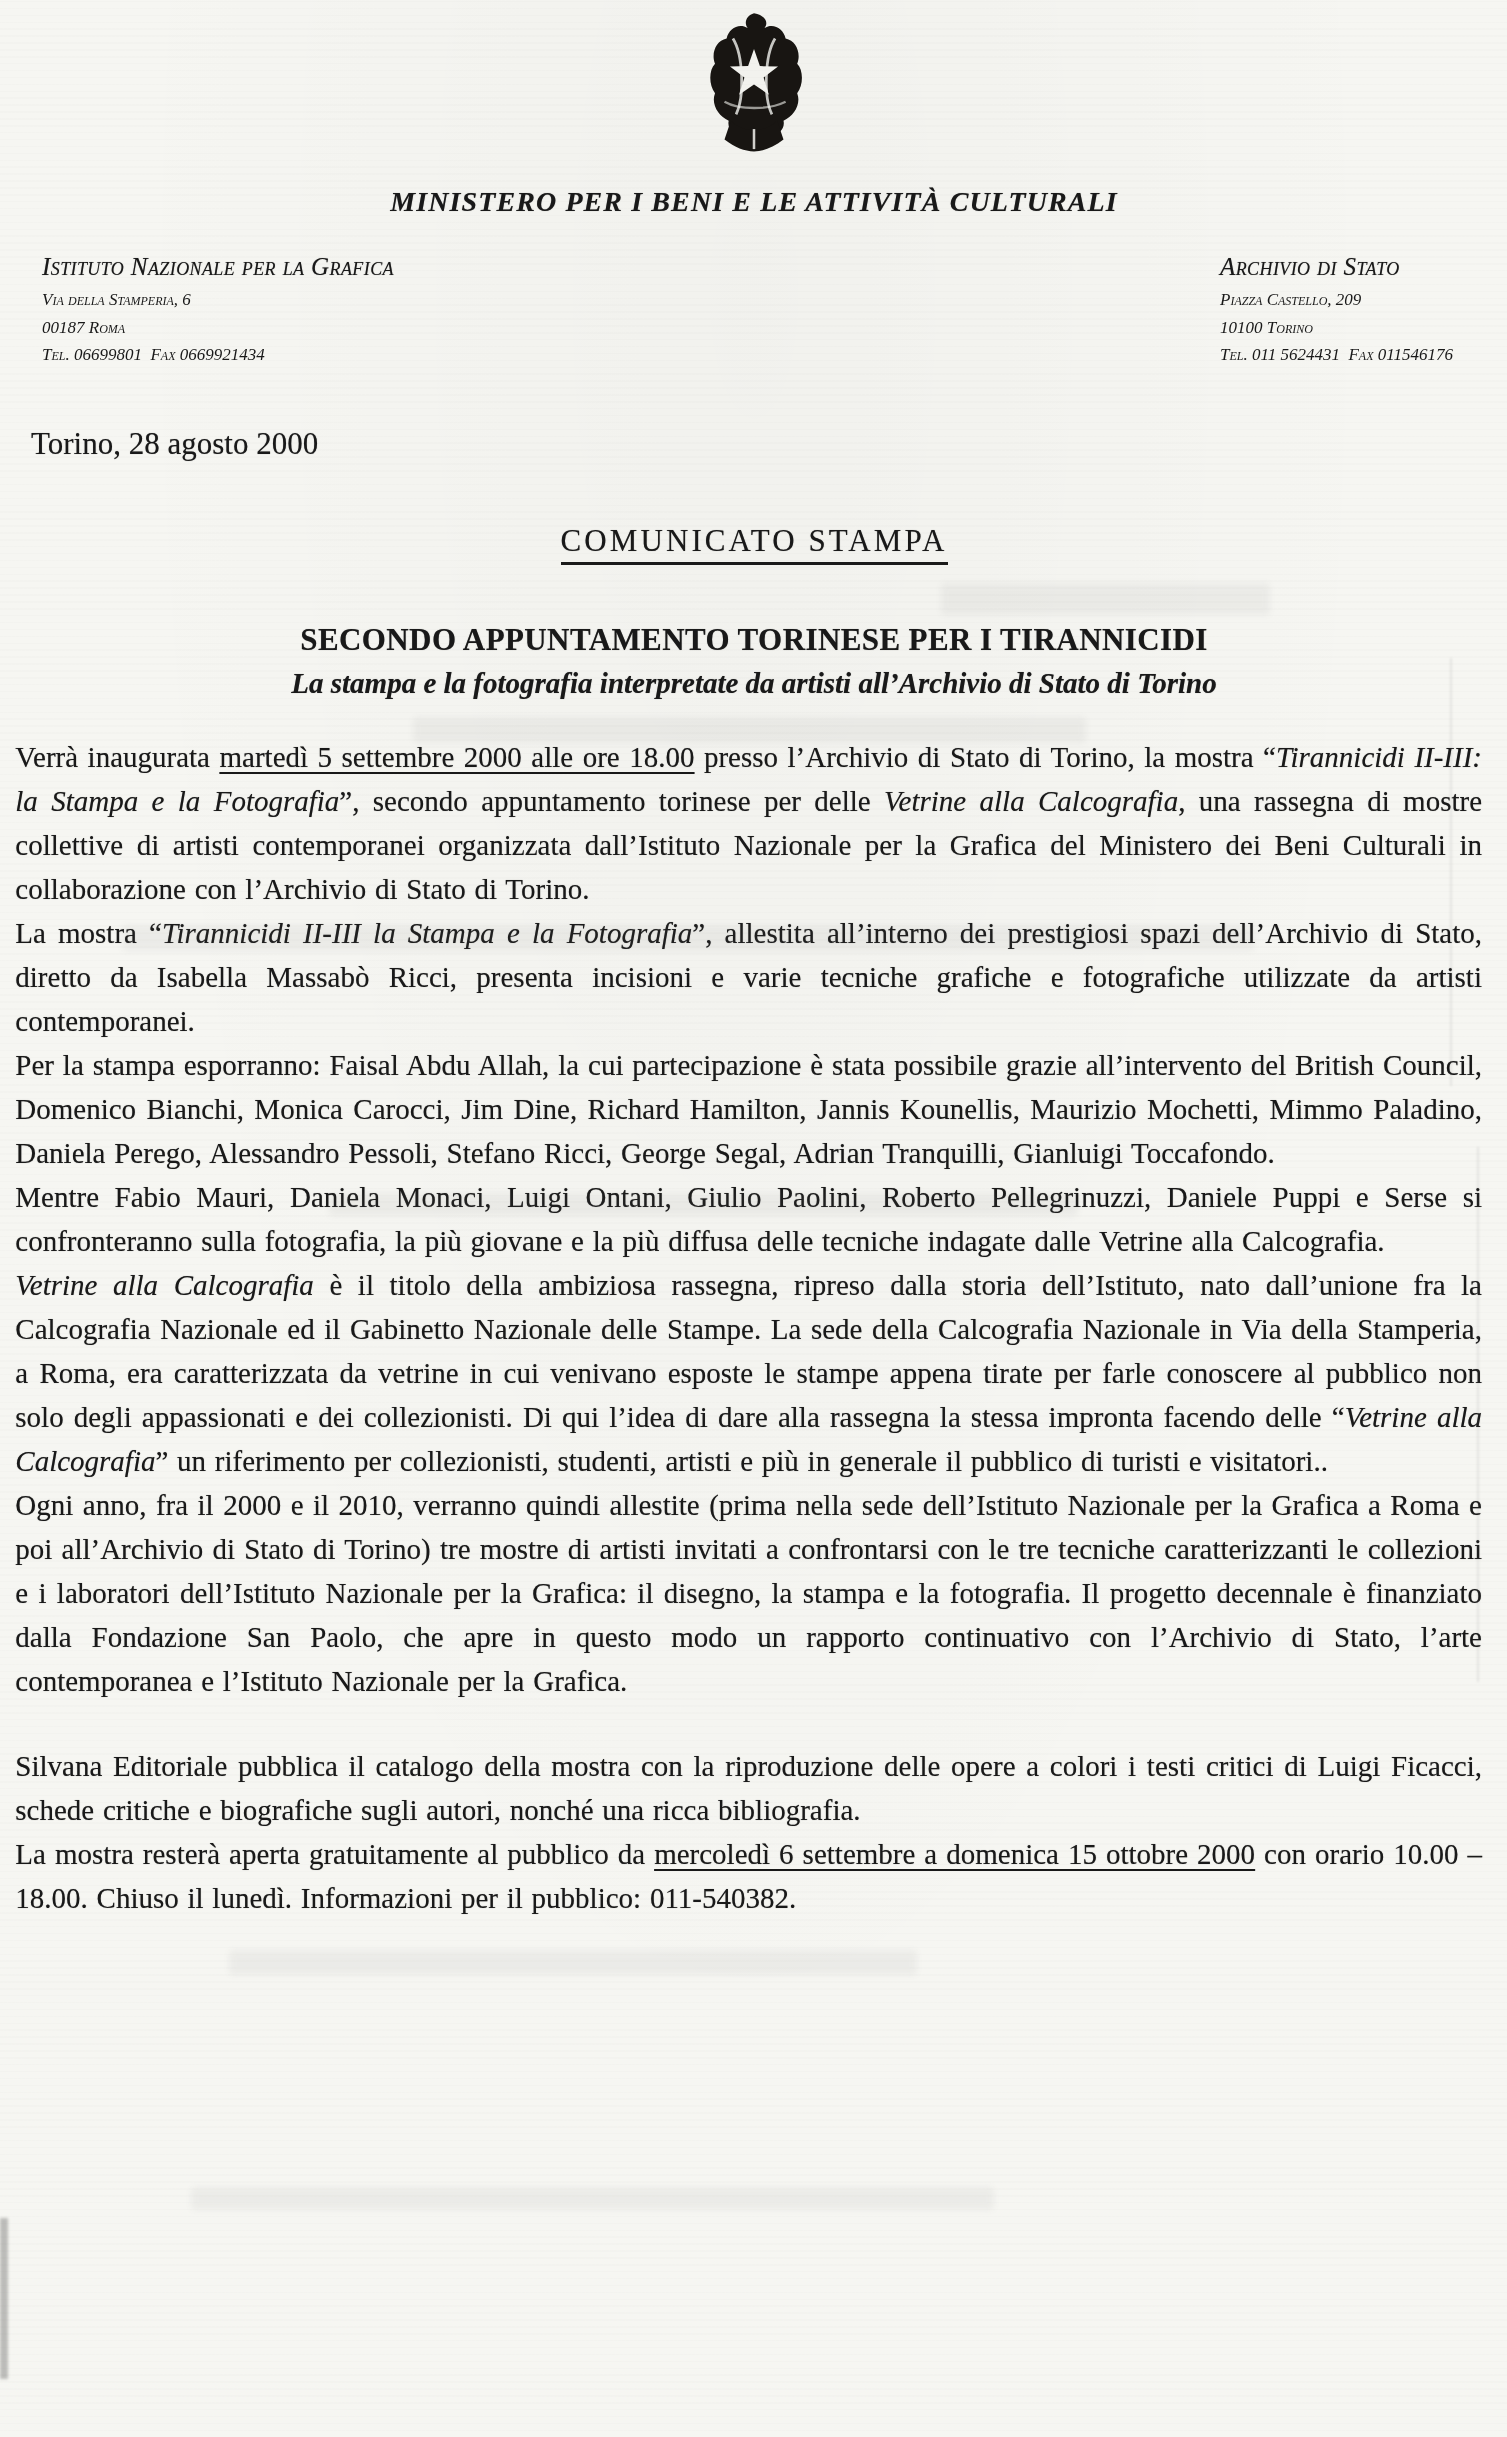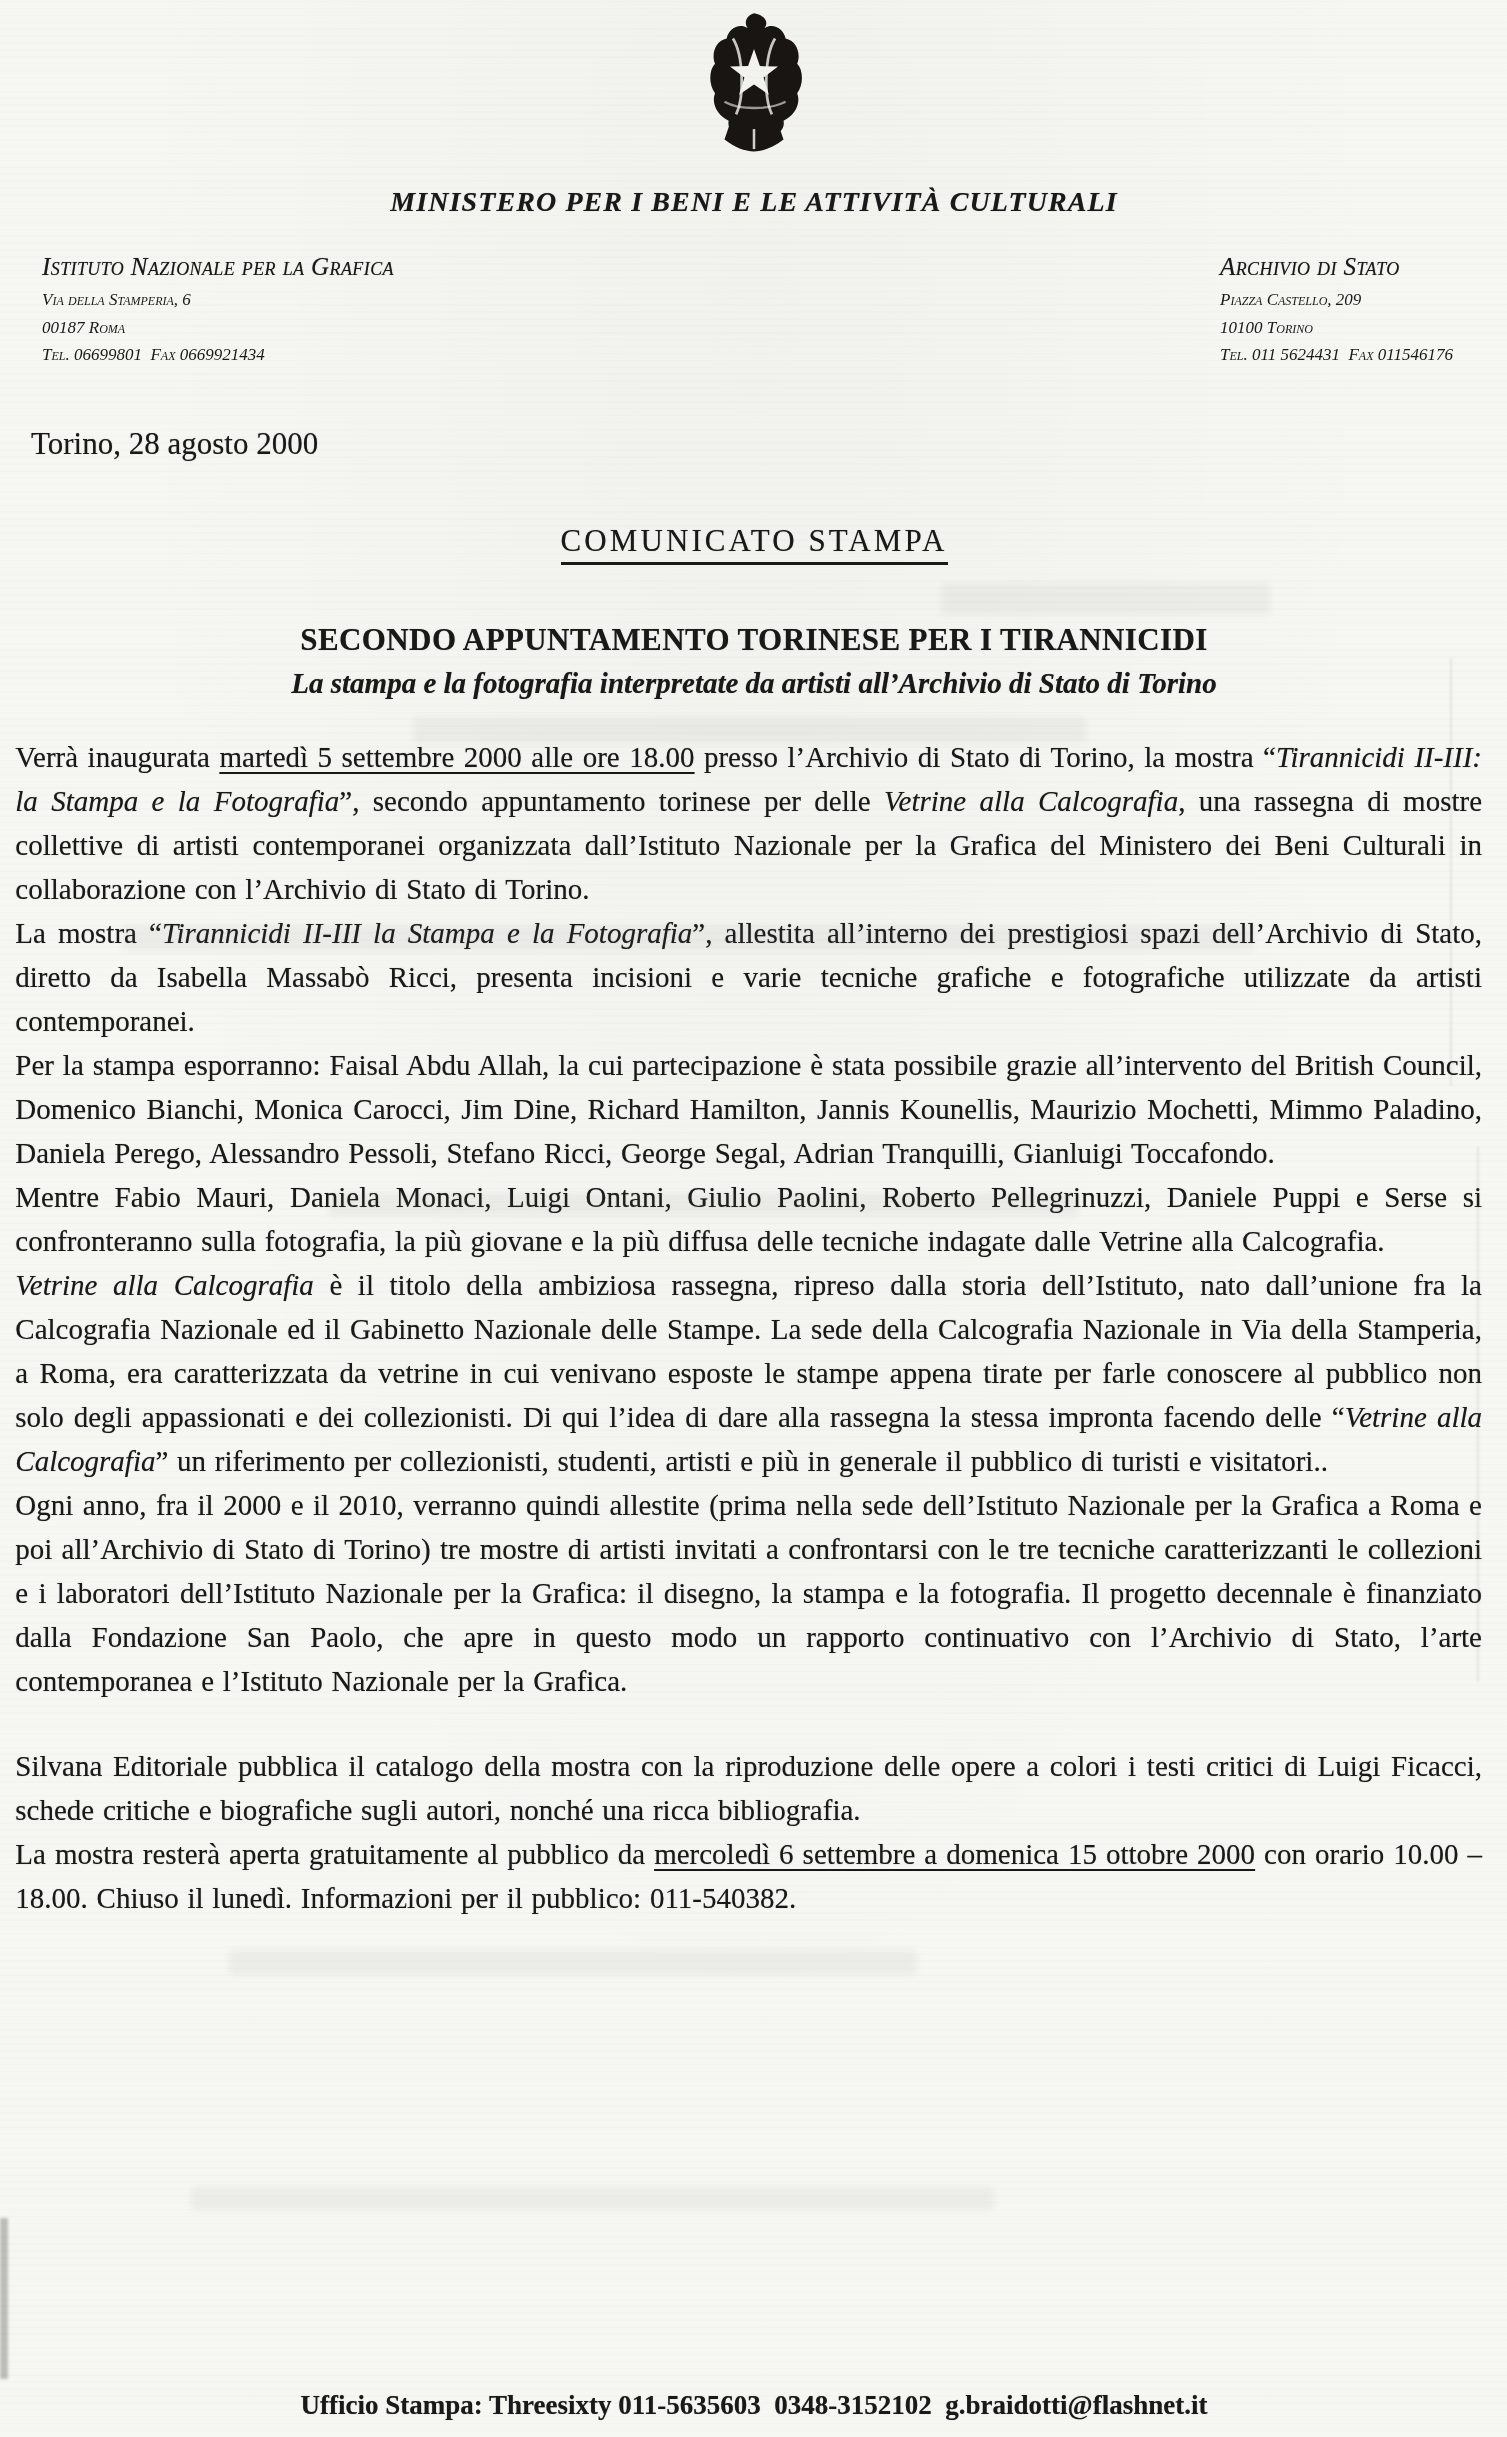--- a/index.html
+++ b/index.html
@@ -139,21 +139,20 @@
       <p class="para"><span>Verrà inaugurata </span><span class="un">martedì 5 settembre 2000 alle ore 18.00</span><span> presso l’Archivio di Stato di Torino, la mostra “</span><span class="it">Tirannicidi II-III: la Stampa e la Fotografia</span><span>”, secondo appuntamento torinese per delle </span><span class="it">Vetrine alla Calcografia</span><span>, una rassegna di mostre collettive di artisti contemporanei organizzata dall’Istituto Nazionale per la Grafica del Ministero dei Beni Culturali in collaborazione con l’Archivio di Stato di Torino.</span></p>
       <p class="para"><span>La mostra “</span><span class="it">Tirannicidi II-III la Stampa e la Fotografia</span><span>”, allestita all’interno dei prestigiosi spazi dell’Archivio di Stato, diretto da Isabella Massabò Ricci, presenta incisioni e varie tecniche grafiche e fotografiche utilizzate da artisti contemporanei.</span></p>
       <p class="para"><span>Per la stampa esporranno: Faisal Abdu Allah, la cui partecipazione è stata possibile grazie all’intervento del British Council, Domenico Bianchi, Monica Carocci, Jim Dine, Richard Hamilton, Jannis Kounellis, Maurizio Mochetti, Mimmo Paladino, Daniela Perego, Alessandro Pessoli, Stefano Ricci, George Segal, Adrian Tranquilli, Gianluigi Toccafondo.</span></p>
       <p class="para"><span>Mentre Fabio Mauri, Daniela Monaci, Luigi Ontani, Giulio Paolini, Roberto Pellegrinuzzi, Daniele Puppi e Serse si confronteranno sulla fotografia, la più giovane e la più diffusa delle tecniche indagate dalle Vetrine alla Calcografia.</span></p>
       <p class="para"><span class="it">Vetrine alla Calcografia</span><span> è il titolo della ambiziosa rassegna, ripreso dalla storia dell’Istituto, nato dall’unione fra la Calcografia Nazionale ed il Gabinetto Nazionale delle Stampe. La sede della Calcografia Nazionale in Via della Stamperia, a Roma, era caratterizzata da vetrine in cui venivano esposte le stampe appena tirate per farle conoscere al pubblico non solo degli appassionati e dei collezionisti. Di qui l’idea di dare alla rassegna la stessa impronta facendo delle “</span><span class="it">Vetrine alla Calcografia</span><span>” un riferimento per collezionisti, studenti, artisti e più in generale il pubblico di turisti e visitatori..</span></p>
       <p class="para"><span>Ogni anno, fra il 2000 e il 2010, verranno quindi allestite (prima nella sede dell’Istituto Nazionale per la Grafica a Roma e poi all’Archivio di Stato di Torino) tre mostre di artisti invitati a confrontarsi con le tre tecniche caratterizzanti le collezioni e i laboratori dell’Istituto Nazionale per la Grafica: il disegno, la stampa e la fotografia. Il progetto decennale è finanziato dalla Fondazione San Paolo, che apre in questo modo un rapporto continuativo con l’Archivio di Stato, l’arte contemporanea e l’Istituto Nazionale per la Grafica.</span></p>
       <p class="para gap"><span>Silvana Editoriale pubblica il catalogo della mostra con la riproduzione delle opere a colori i testi critici di Luigi Ficacci, schede critiche e biografiche sugli autori, nonché una ricca bibliografia.</span></p>
       <p class="para"><span>La mostra resterà aperta gratuitamente al pubblico da </span><span class="un">mercoledì 6 settembre a domenica 15 ottobre 2000</span><span> con orario 10.00 – 18.00. Chiuso il lunedì. Informazioni per il pubblico: 011-540382.</span></p>
     </div>
 
-  <div class="footer ink">Ufficio Stampa: Threesixty 011-5635603  0348-3152102  g.braidotti@flashnet.it</div>
 
   <div class="ghost" style="left:941px;top:583px;width:329px;height:32px;"></div>
   <div class="ghost" style="left:413px;top:717px;width:673px;height:26px;"></div>
   <div class="ghost" style="left:122px;top:925px;width:1132px;height:26px;"></div>
   <div class="ghost" style="left:329px;top:1193px;width:749px;height:23px;"></div>
   <div class="ghost" style="left:229px;top:1950px;width:688px;height:24.5px;"></div>
   <div class="ghost" style="left:191px;top:2187px;width:803px;height:23px;"></div>
   <div class="vline" style="left:1450px;top:658px;width:2.3px;height:428px;"></div>
   <div class="vline" style="left:1477px;top:1147px;width:2.3px;height:535px;"></div>
   <div class="smudge" style="left:0;top:2218px;width:7.6px;height:161px;"></div>

